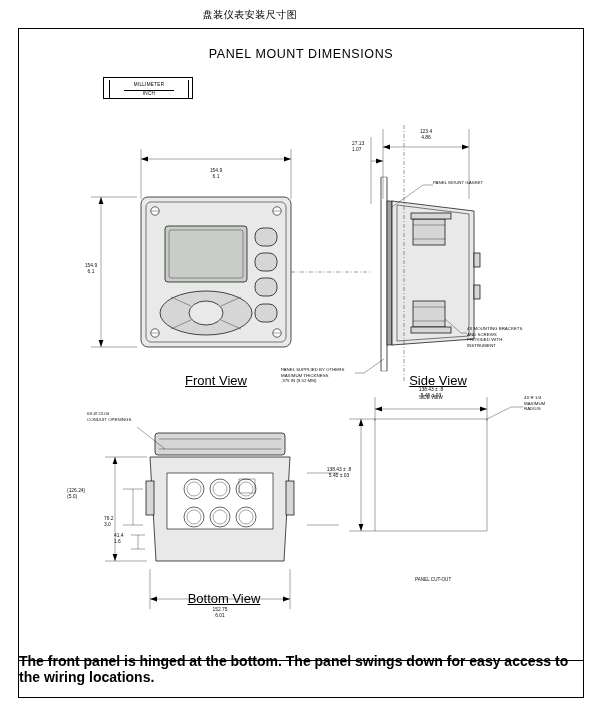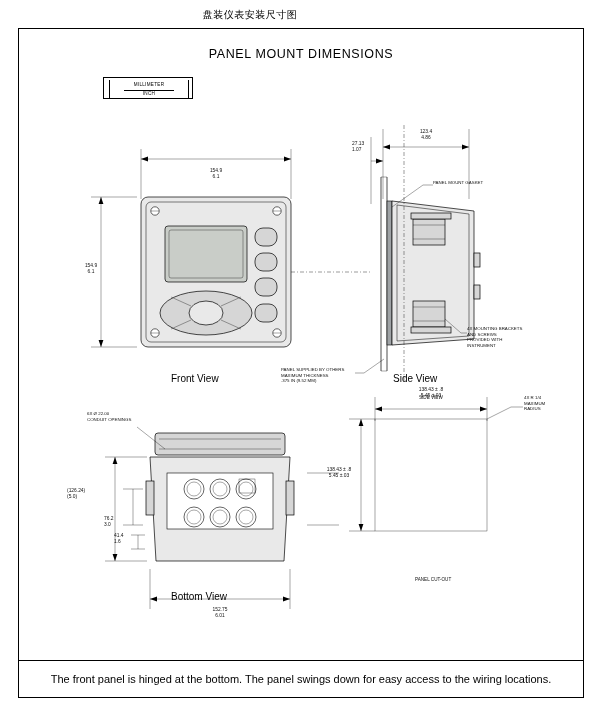--- a/index.html
+++ b/index.html
@@ -61,22 +61,23 @@
     width: 100%;
     height: 1px;
     background: #000;
   }
 
   .footer-note {
     position: absolute;
     left: 0;
     bottom: 12px;
     width: 100%;
-    text-align: center;
-    font-size: 11px;
+    text-align: left;
+    font-size: 14px;
+    font-weight: bold;
   }
 
   
   .units-box {
     position: absolute;
     left: 84px;
     top: 48px;
     width: 90px;
     height: 22px;
     border: 1px solid #000;
@@ -124,22 +125,24 @@
   .dim.left { text-align: left; }
   .note {
     position: absolute;
     font-size: 4.4px;
     line-height: 1.3;
     white-space: pre;
     color: #111;
   }
   .viewlabel {
     position: absolute;
-    font-size: 10px;
+    font-size: 13px;
+    text-align: center;
     color: #000;
+    text-decoration: underline;
   }
   .smalllabel {
     position: absolute;
     font-size: 4.6px;
     color: #111;
     white-space: pre;
   }
 
   svg { position: absolute; left: 0; top: 0; overflow: visible; }
 
@@ -360,19 +363,19 @@
     <div class="note" style="left:68px; top:382px;">6X Ø 22.00
 CONDUIT OPENINGS</div>
     <div class="dim left" style="left:48px; top:459px; width:44px;">(126.24)
 (5.0)</div>
     <div class="dim left" style="left:85px; top:487px; width:30px;">76.2
 3.0</div>
     <div class="dim left" style="left:95px; top:504px; width:30px;">41.4
 1.6</div>
     <div class="dim" style="left:166px; top:578px; width:70px;">152.75
 6.01</div>
-    <div class="viewlabel" style="left:152px; top:562px; width:90px;">Bottom View</div>
+    <div class="viewlabel" style="left:160px; top:562px; width:90px;">Bottom View</div>
 
     <div class="footer-rule"></div>
     <div class="footer-note">The front panel is hinged at the bottom.  The panel swings down for easy access to the wiring locations.</div>
 
   </div>
 </div>
 
 </body></html>

